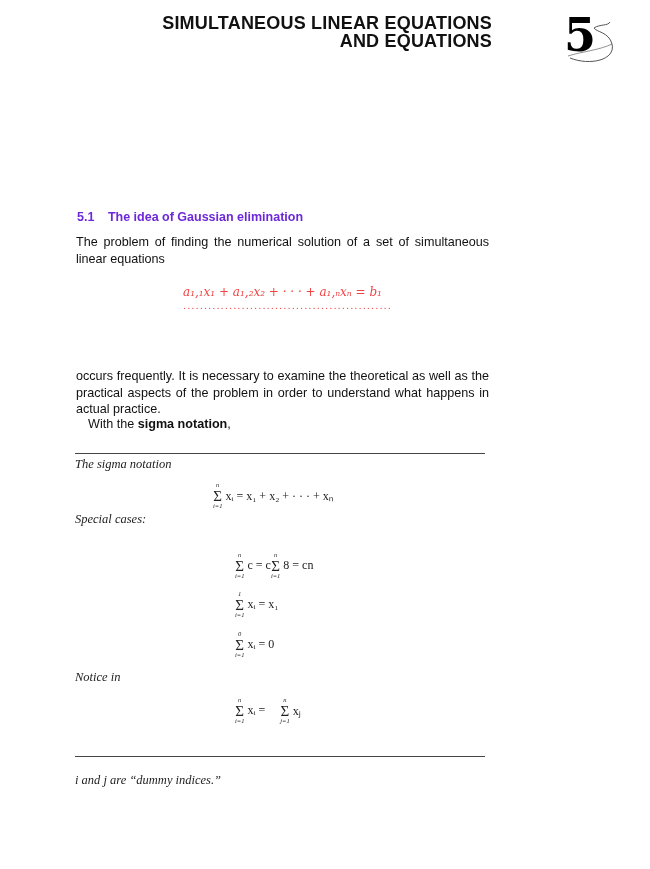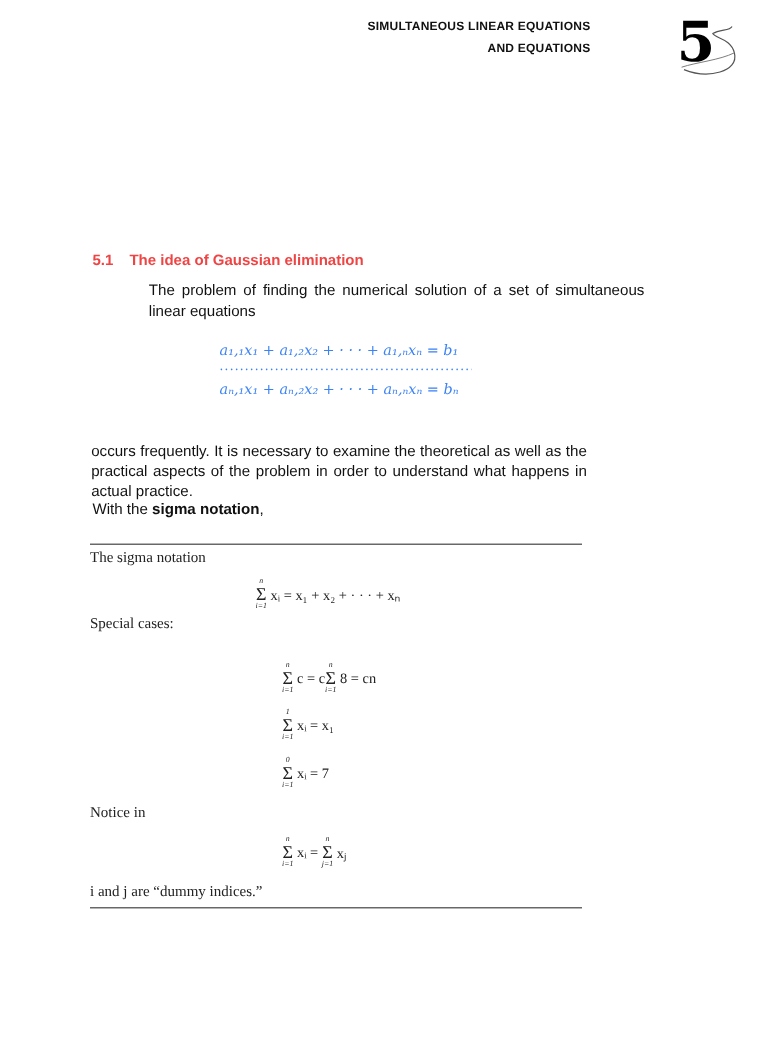--- a/index.html
+++ b/index.html
@@ -1,66 +1,66 @@
 <!DOCTYPE html>
 <html><head>
   <meta charset="utf-8">
   <style>
     * { margin: 0; padding: 0; box-sizing: border-box; }
     html, body { width: 650px; height: 869px; background: #ffffff; overflow: hidden; }
     body { position: relative; color: #111; font-family: "Liberation Sans", sans-serif; }
 
     .chapter-title {
       position: absolute; right: 158px; top: 14px;
-      text-align: right; font-weight: bold; font-size: 10px; line-height: 18px;
+      text-align: right; font-weight: bold; font-size: 18px; line-height: 18px;
       letter-spacing: 0.2px; color: #111;
     }
     .chapter-number {
       position: absolute; left: 560px; top: 14px; width: 60px; height: 52px;
     }
     .chapter-number .digit {
       position: absolute; left: 4px; top: -6px;
       font-family: "DejaVu Serif", serif; font-weight: bold; font-size: 46px; color: #000;
     }
 
     .section-heading {
       position: absolute; left: 77px; top: 210px;
-      font-weight: bold; font-size: 12.5px; color: #ef4444;
+      font-weight: bold; font-size: 12.5px; color: #6d28d9;
     }
     .section-heading .num { margin-right: 10px; }
 
     .para {
       position: absolute; left: 76px; width: 413px;
       font-size: 12.6px; line-height: 16.5px; color: #111;
       text-align: justify;
     }
-    .para-1 { top: 234px; margin-left: 48px; }
+    .para-1 { top: 234px; }
     .para-2 { top: 368px; }
-    .para-3 { top: 416px; left: 77px; }
+    .para-3 { top: 416px; left: 88px; }
     .para-3 b { font-weight: bold; }
 
     .eqs {
       position: absolute; left: 183px; top: 282px; width: 210px;
-      font-family: "DejaVu Serif", serif; font-style: italic; font-size: 12px; color: #3b82f6;
+      font-family: "DejaVu Serif", serif; font-style: italic; font-size: 12px; color: #ef4444;
     }
     .eq-row { height: 20px; line-height: 20px; white-space: nowrap; }
     .eq-row.dots { height: 12px; line-height: 8px; letter-spacing: 1px; font-style: normal; font-size: 10px; overflow: hidden; }
 
     .rule { position: absolute; left: 75px; width: 410px; height: 1px; background: #444; }
     .rule-top { top: 453px; }
     .rule-bottom { top: 756px; }
 
     .box-label {
       position: absolute; left: 75px;
-      font-family: "Liberation Serif", serif; font-size: 12.5px; color: #222;
+      font-family: "Liberation Serif", serif; font-style: italic; font-size: 12.5px; color: #222;
     }
     .lbl-1 { top: 457px; }
     .lbl-2 { top: 512px; }
     .lbl-3 { top: 670px; }
-    .lbl-4 { top: 736px; }
+    .lbl-4 { top: 773px; }
 
     .formula {
       position: absolute; font-family: "Liberation Serif", serif; font-size: 12px;
       color: #222; white-space: nowrap; display: flex; align-items: center;
     }
     .sigma {
       display: inline-flex; flex-direction: column; align-items: center;
       line-height: 1; margin-right: 3px; vertical-align: middle;
     }
     .sigma .top, .sigma .bot { font-size: 6.5px; font-style: italic; }
@@ -92,21 +92,20 @@
 <div class="section-heading">
   <span class="num">5.1</span>
   <span>The idea of Gaussian elimination</span>
 </div>
 
 <p class="para para-1">The problem of finding the numerical solution of a set of simultaneous linear equations</p>
 
 <div class="eqs">
   <div class="eq-row">a₁,₁x₁ + a₁,₂x₂ + · · · + a₁,ₙxₙ = b₁</div>
   <div class="eq-row dots">......................................................................</div>
-  <div class="eq-row">aₙ,₁x₁ + aₙ,₂x₂ + · · · + aₙ,ₙxₙ = bₙ</div>
 </div>
 
 <p class="para para-2">occurs frequently. It is necessary to examine the theoretical as well as the practical aspects of the problem in order to understand what happens in actual practice.</p>
 
 <p class="para para-3">
   <span>With the </span><b>sigma notation</b><span>,</span>
 </p>
 
 <div class="rule rule-top"></div>
 
@@ -146,32 +145,32 @@
   </span>
   <span class="it">xᵢ = x₁</span>
 </div>
 
 <div class="formula f4">
   <span class="sigma">
     <span class="top">0</span>
     <span class="sym">Σ</span>
     <span class="bot">i=1</span>
   </span>
-  <span class="it">xᵢ = 7</span>
+  <span class="it">xᵢ = 0</span>
 </div>
 
 <div class="box-label lbl-3">Notice in</div>
 
 <div class="formula f5">
   <span class="sigma">
     <span class="top">n</span>
     <span class="sym">Σ</span>
     <span class="bot">i=1</span>
   </span>
-  <span class="it" style="margin-right:3px">xᵢ =</span>
+  <span class="it" style="margin-right:15px">xᵢ =</span>
   <span class="sigma">
     <span class="top">n</span>
     <span class="sym">Σ</span>
     <span class="bot">j=1</span>
   </span>
   <span class="it">xⱼ</span>
 </div>
 
 <div class="box-label lbl-4">i and j are “dummy indices.”</div>
 

